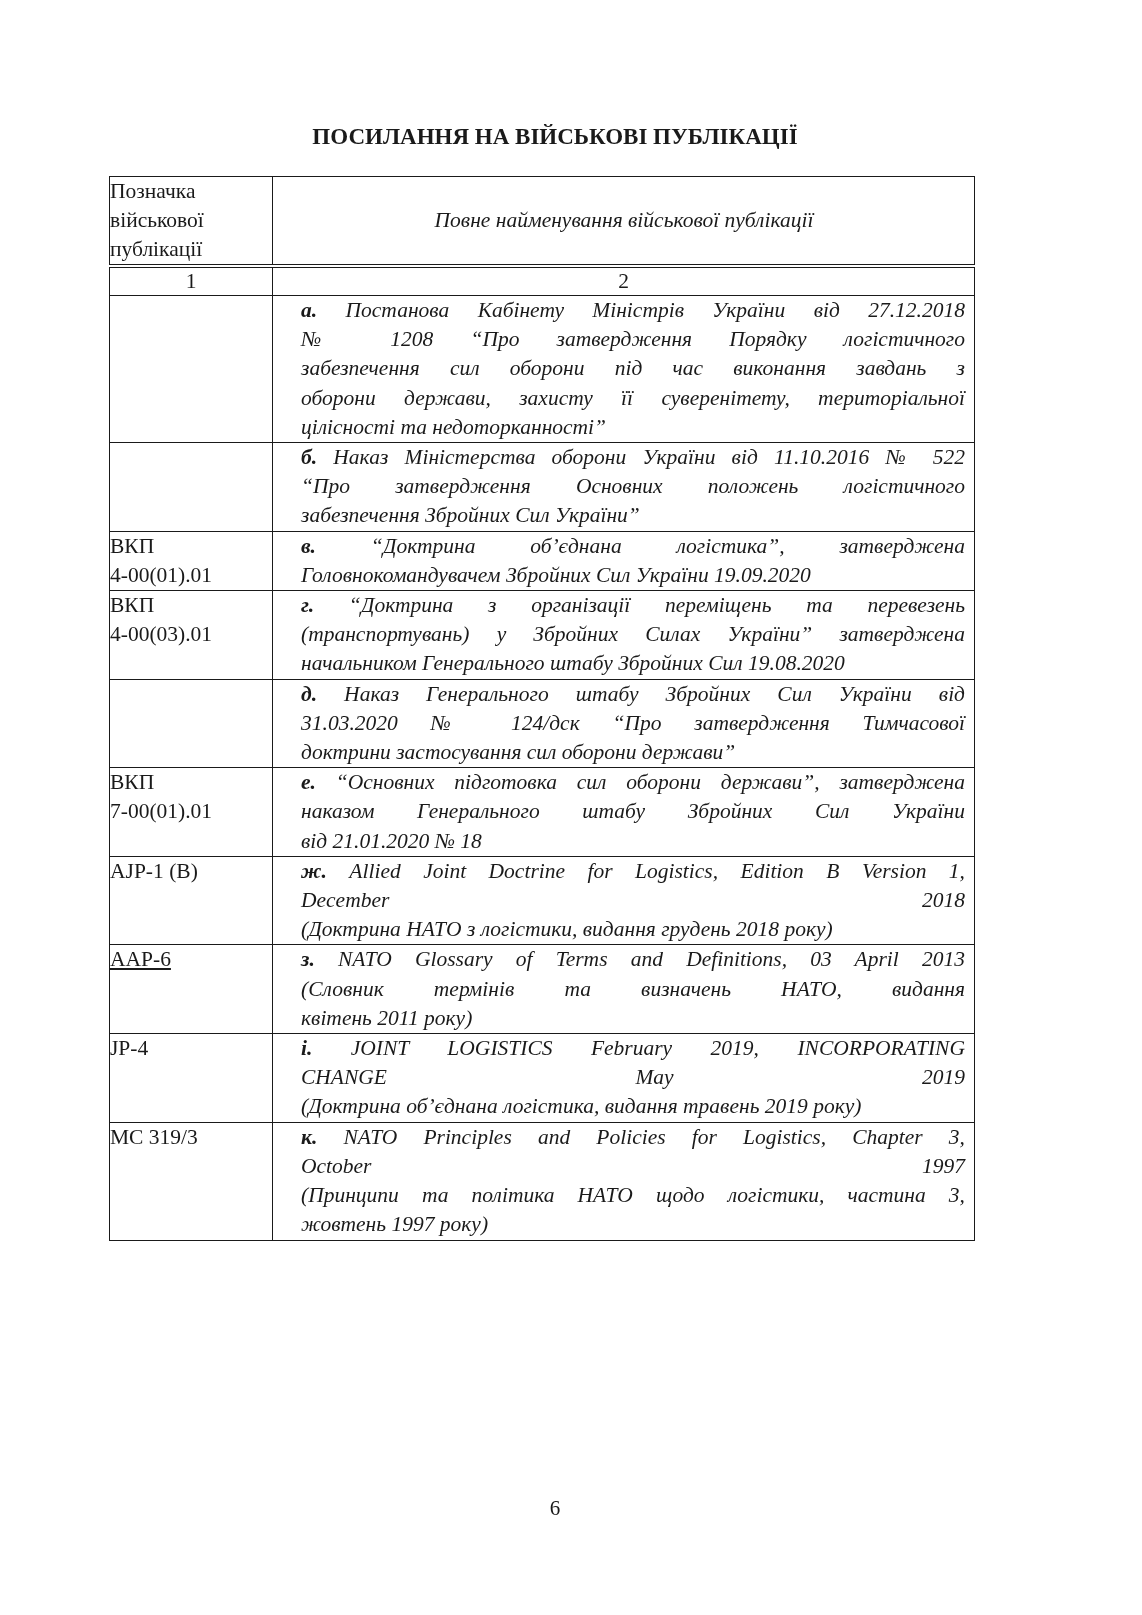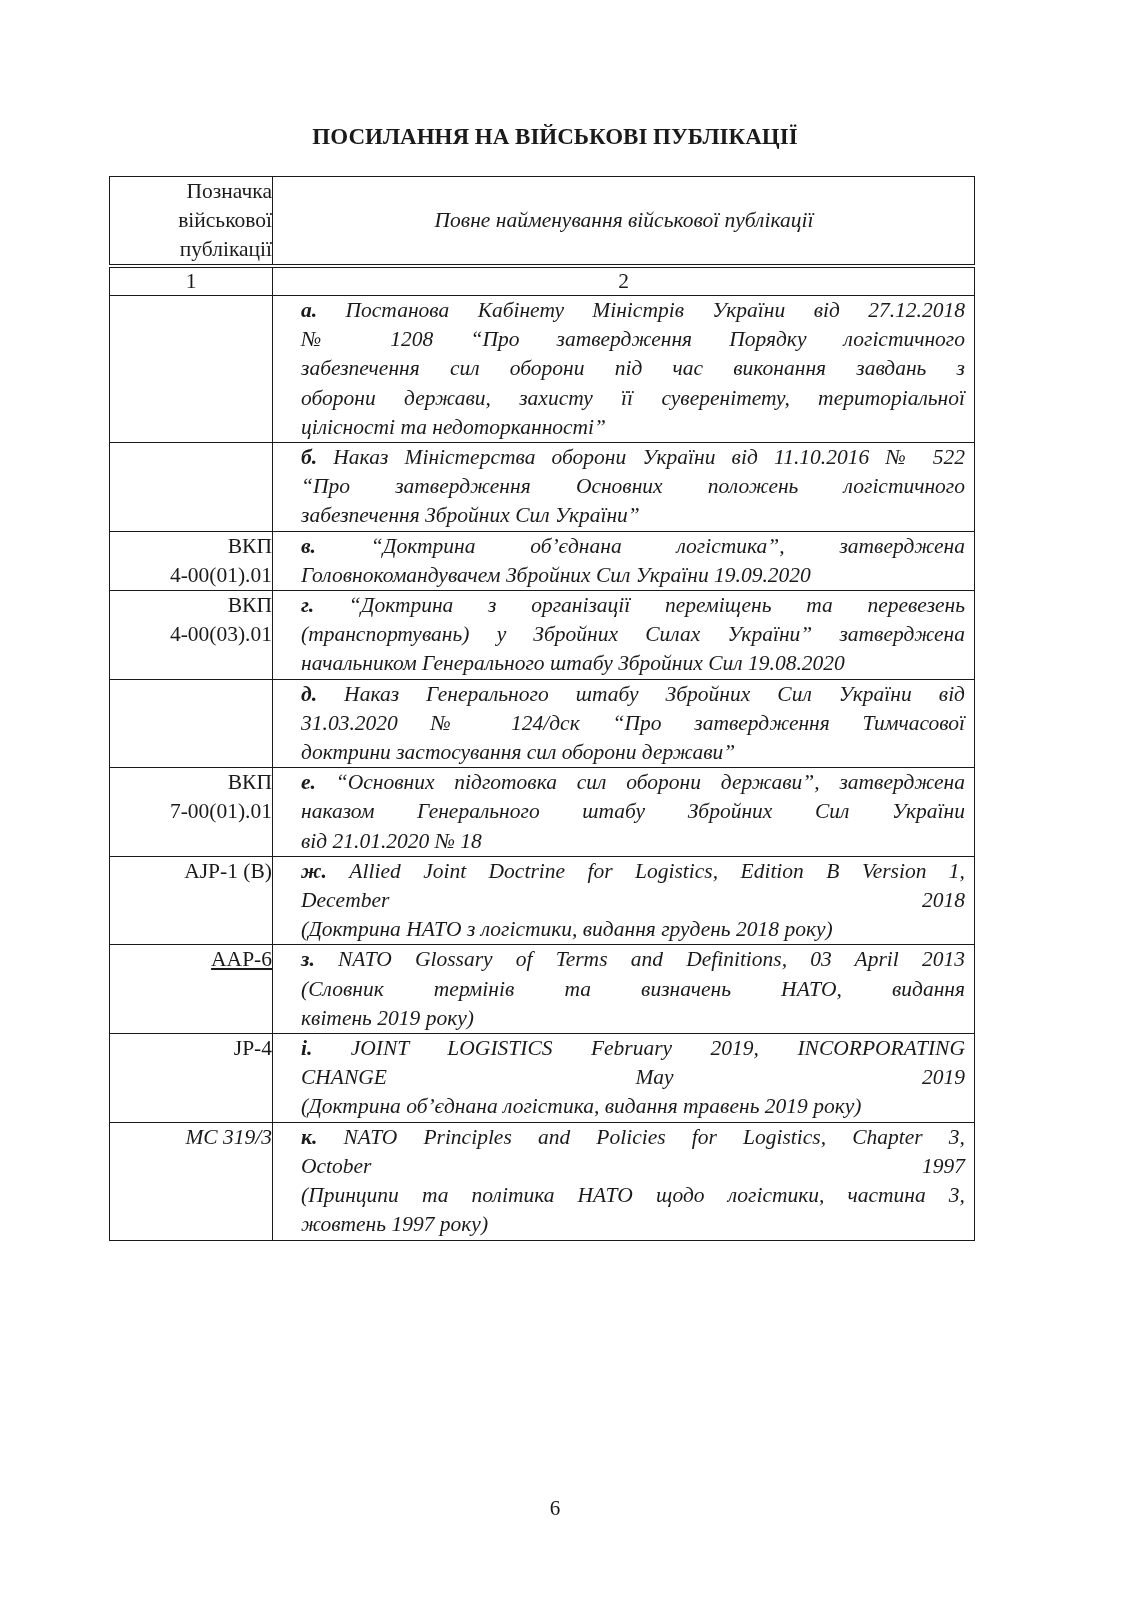--- a/index.html
+++ b/index.html
@@ -12,21 +12,21 @@
     position: absolute; left: 0; width: 1110px; top: 124px;
     text-align: center; font-weight: bold; font-size: 23px; letter-spacing: 0px;
   }
   table.refs {
     position: absolute; left: 109px; top: 176px; width: 866px;
     border-collapse: collapse; font-size: 21.5px; line-height: 29.2px;
   }
   table.refs td {
     border: 1.6px solid #1a1a1a; vertical-align: top; padding: 0;
   }
-  .c1 { width: 162px; text-align: right; }
+  .c1 { width: 162px; text-align: left; }
   .c2 { padding-left: 10px !important; padding-right: 9px !important; text-align: justify; font-style: italic; }
   tr.hdr td { height: 84px; vertical-align: middle; }
   tr.hdr .c1 { line-height: 29px; }
   tr.hdr .c2 { text-align: center; }
   tr.nums td { border-top: 4px double #1a1a1a; text-align: center; line-height: 27px; }
   .letter { font-weight: bold; }
   .line { display: block; text-align: justify; text-align-last: justify; margin-left: 18px; }
   .line.last { text-align-last: left; }
   .page-num {
     position: absolute; left: 0; width: 1110px; top: 1496px; text-align: center; font-size: 21px;
@@ -119,36 +119,36 @@
           <span class="line last"><span>(Доктрина НАТО з логістики, видання грудень 2018 року)</span></span>
         </td>
       </tr>
       <tr>
         <td class="c1">
           <span style="display: block; text-decoration: underline;">AAP-6</span>
         </td>
         <td class="c2">
           <span class="line"><span class="letter">з.</span> <span>NATO Glossary of Terms and Definitions, 03 April 2013</span></span>
           <span class="line"><span>(Словник термінів та визначень НАТО, видання</span></span>
-          <span class="line last"><span>квітень 2019 року)</span></span>
+          <span class="line last"><span>квітень 2011 року)</span></span>
         </td>
       </tr>
       <tr>
         <td class="c1">
           <span style="display: block;">JP-4</span>
         </td>
         <td class="c2">
           <span class="line"><span class="letter">і.</span> <span>JOINT LOGISTICS February 2019, INCORPORATING</span></span>
           <span class="line"><span>CHANGE May 2019</span></span>
           <span class="line last"><span>(Доктрина об’єднана логістика, видання травень 2019 року)</span></span>
         </td>
       </tr>
       <tr>
         <td class="c1">
-          <span style="display: block; font-style: italic;">MC 319/3</span>
+          <span style="display: block;">MC 319/3</span>
         </td>
         <td class="c2">
           <span class="line"><span class="letter">к.</span> <span>NATO Principles and Policies for Logistics, Chapter 3,</span></span>
           <span class="line"><span>October 1997</span></span>
           <span class="line"><span>(Принципи та політика НАТО щодо логістики, частина 3,</span></span>
           <span class="line last"><span>жовтень 1997 року)</span></span>
         </td>
       </tr>
     </tbody>
 </table>

